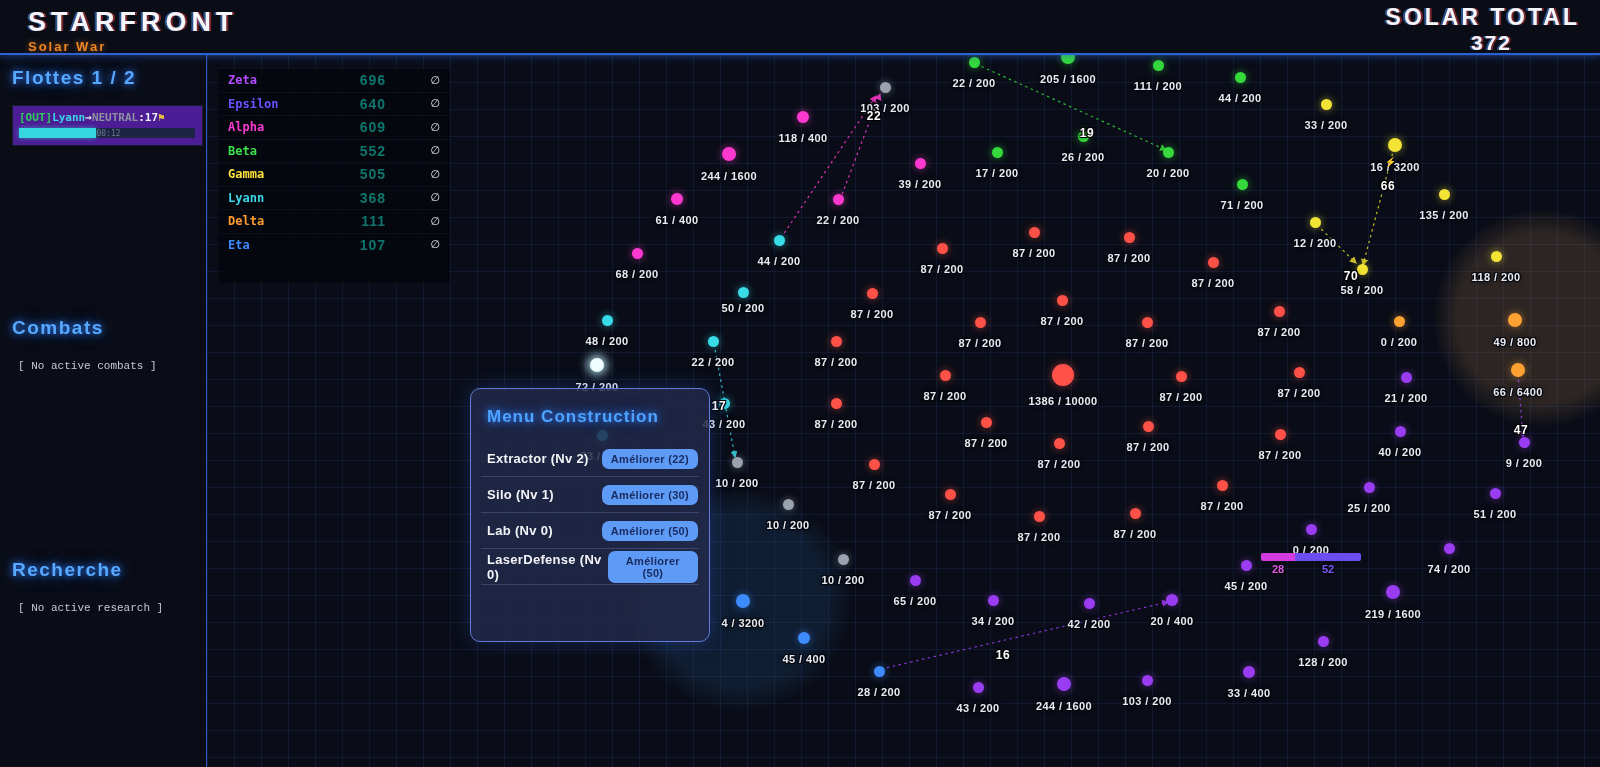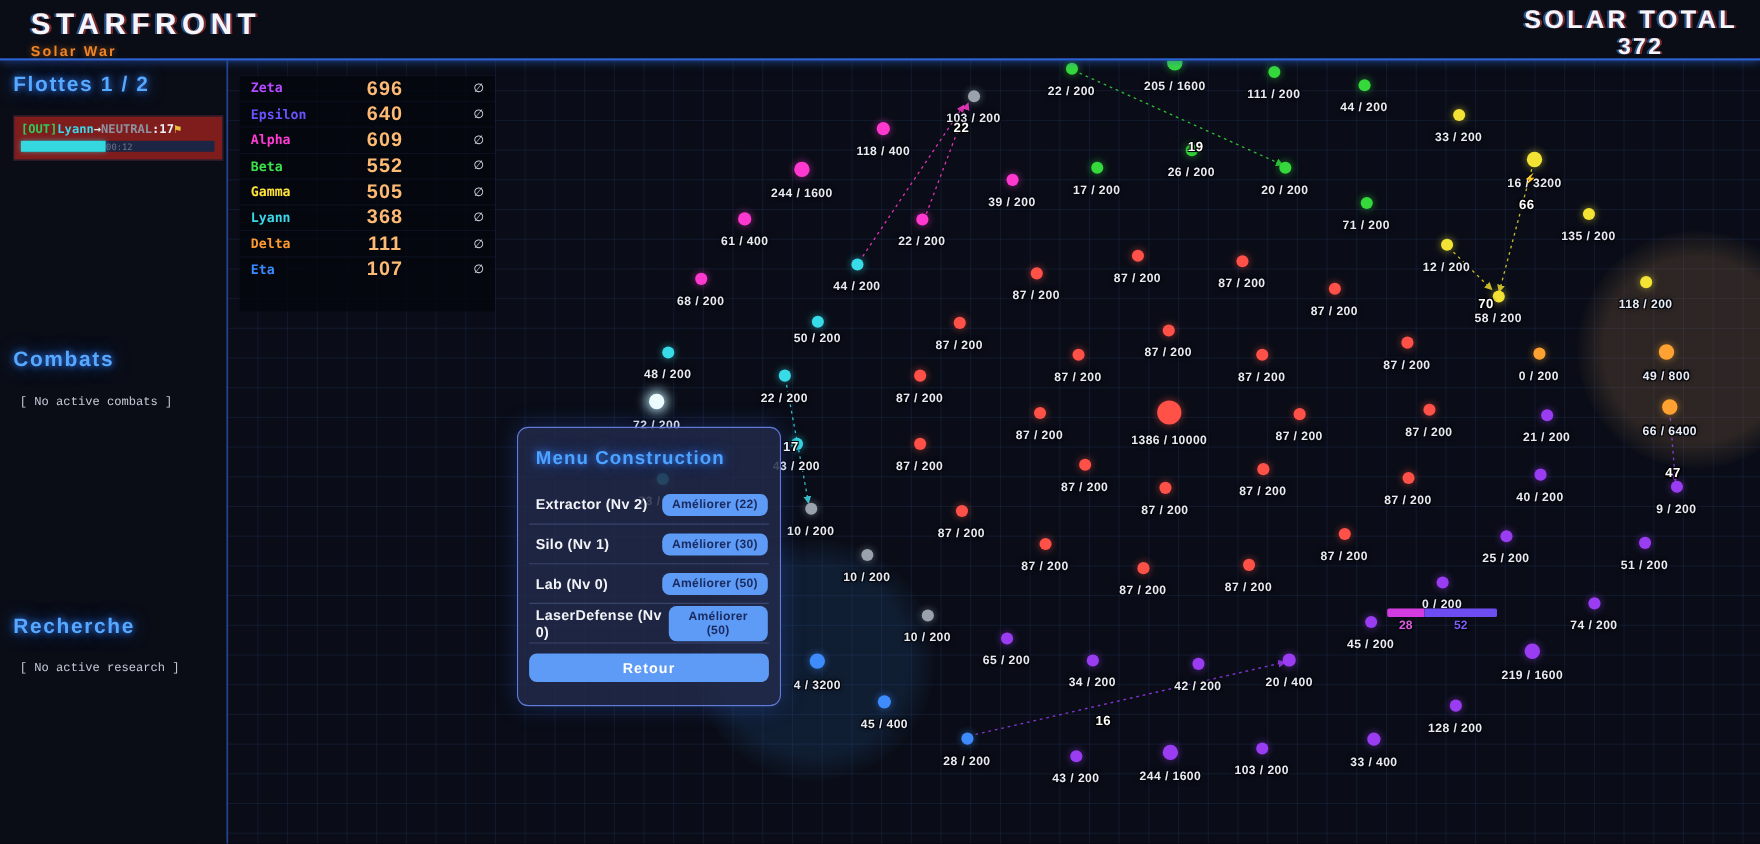--- a/index.html
+++ b/index.html
@@ -43,21 +43,21 @@
   #solar-total-value { font-size:21px; font-weight:bold; letter-spacing:2px; color:#f4f6fa;
     padding-right:68px; text-shadow:2px 0 rgba(255,70,70,.45), -2px 0 rgba(70,150,255,.5); }
 
   
   #sidebar { position:absolute; left:0; top:55px; width:207px; bottom:0; background:#0a0d16;
     border-right:1px solid #2a5cc4; z-index:15; }
   .neon-heading { position:absolute; left:12px; font-size:19px; font-weight:bold;
     letter-spacing:1.5px; color:#57a8ff;
     text-shadow:0 0 7px rgba(47,125,255,.95), 0 0 16px rgba(47,125,255,.6); }
   #fleet-entry { position:absolute; left:12px; top:50px; width:191px; height:41px;
-    background:#7f1d1d; border:1px solid #161d31; padding:5px 6px 0 6px; cursor:pointer; }
+    background:#4c1d95; border:1px solid #161d31; padding:5px 6px 0 6px; cursor:pointer; }
   #fleet-entry-line { font-family:"DejaVu Sans Mono", monospace; font-size:11px; font-weight:bold;
     white-space:nowrap; }
   #fleet-progress { position:relative; margin-top:4px; width:176px; height:10px; background:#1c2644; }
   #fleet-progress-fill { position:absolute; left:0; top:0; height:100%; background:#35d8de;
     box-shadow:0 0 5px rgba(53,216,222,.6); }
   #fleet-timer { position:absolute; top:1px; font-size:8px; color:#6b7488;
     font-family:"DejaVu Sans Mono", monospace; }
   .empty-state { position:absolute; left:18px; font-family:Liberation Mono, monospace;
     font-size:11px; color:#c3c9d6; }
 
@@ -66,21 +66,21 @@
     background:rgba(3,6,13,0.8); z-index:15; display:flex; flex-direction:column; }
   .lb-row { display:flex; align-items:center; height:23.5px;
     border-top:1px solid rgba(120,150,255,0.07); cursor:pointer; }
   #lb-header { height:27px; border-top:none; }
   #lb-header span { color:#4da3ff; font-weight:bold; font-size:14px; letter-spacing:1px;
     text-shadow:0 0 6px rgba(47,125,255,.8); }
   .c-name  { flex:1; padding-left:10px; }
   .c-solar { width:72px; text-align:right; }
   .c-score { width:64px; text-align:right; padding-right:10px; }
   .lb-name { font-family:"DejaVu Sans Mono", monospace; font-size:12px; font-weight:bold; }
-  .lb-solar { font-size:18px; font-weight:bold; color:#fdba74; letter-spacing:1px;text-align:center; }
+  .lb-solar { font-size:14px; font-weight:bold; color:#0f766e; letter-spacing:1px; }
   .lb-score { font-size:11px; color:#dfe3ea; }
 
   
   #construction-menu { position:absolute; left:470px; top:388px; width:240px; height:254px;
     background:rgba(34,42,74,0.85); border:1px solid #5f7ad8; border-radius:10px;
     box-shadow:0 0 20px rgba(50,90,200,.35); z-index:18; padding:14px 10px 9px 10px; }
   #construction-title { font-size:17px; font-weight:bold; letter-spacing:1px; color:#4da3ff;
     text-shadow:0 0 7px rgba(47,125,255,.9), 0 0 14px rgba(47,125,255,.55); margin:4px 0 14px 6px; }
   .cm-row { display:flex; align-items:center; justify-content:space-between; height:36px;
     border-bottom:1px solid rgba(130,150,215,0.28); padding:0 1px 0 6px; }
@@ -387,14 +387,13 @@
       </div>
       <div class="cm-row">
         <span class="cm-label">Lab (Nv 0)</span>
         <button class="cm-btn">Améliorer (50)</button>
       </div>
       <div class="cm-row">
         <span class="cm-label">LaserDefense (Nv 0)</span>
         <button class="cm-btn">Améliorer (50)</button>
       </div>
     </div>
-  <button id="back-btn">Retour</button>
 </div>
 
 </body></html>

